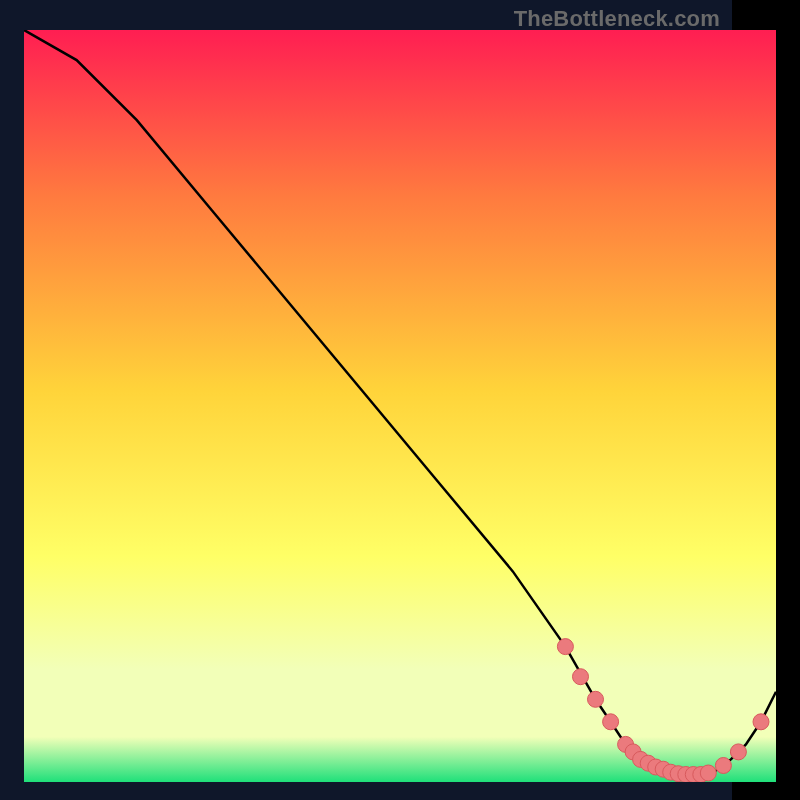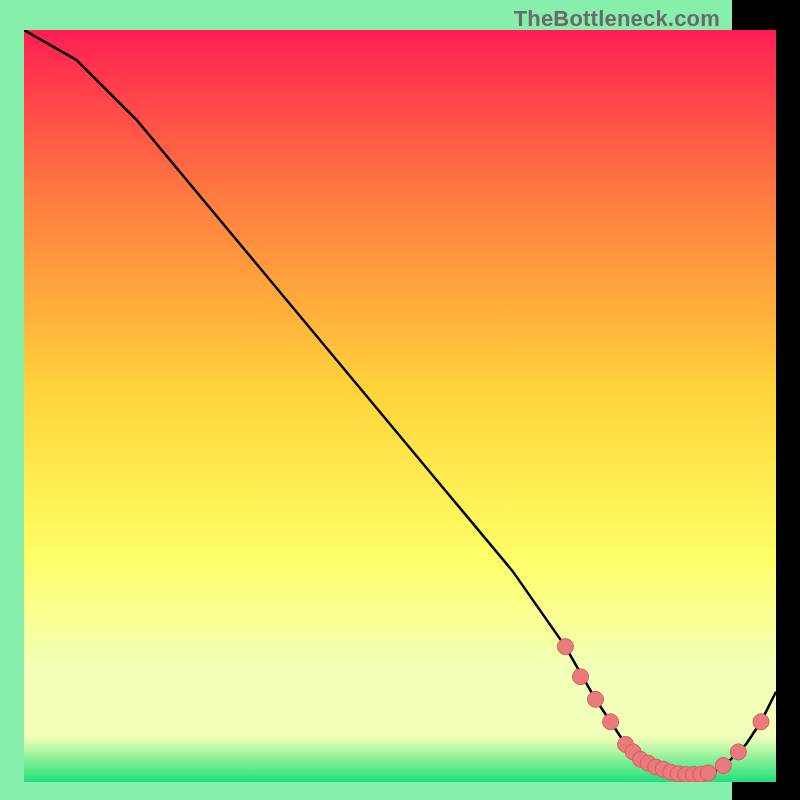--- a/index.html
+++ b/index.html
@@ -8,21 +8,21 @@
     width: 800px;
     height: 800px;
     background: #000;
     overflow: hidden;
     font-family: Arial, Helvetica, sans-serif;
   }
   .frame {
     position: relative;
     width: 732px;
     height: 800px;
-    background: #86efac;
+    background: #0f172a;
   }
   .watermark {
     position: absolute;
     top: 6px;
     right: 12px;
     font-size: 22px;
     font-weight: 600;
     color: #6a6a6a;
     letter-spacing: 0.2px;
     z-index: 3;

